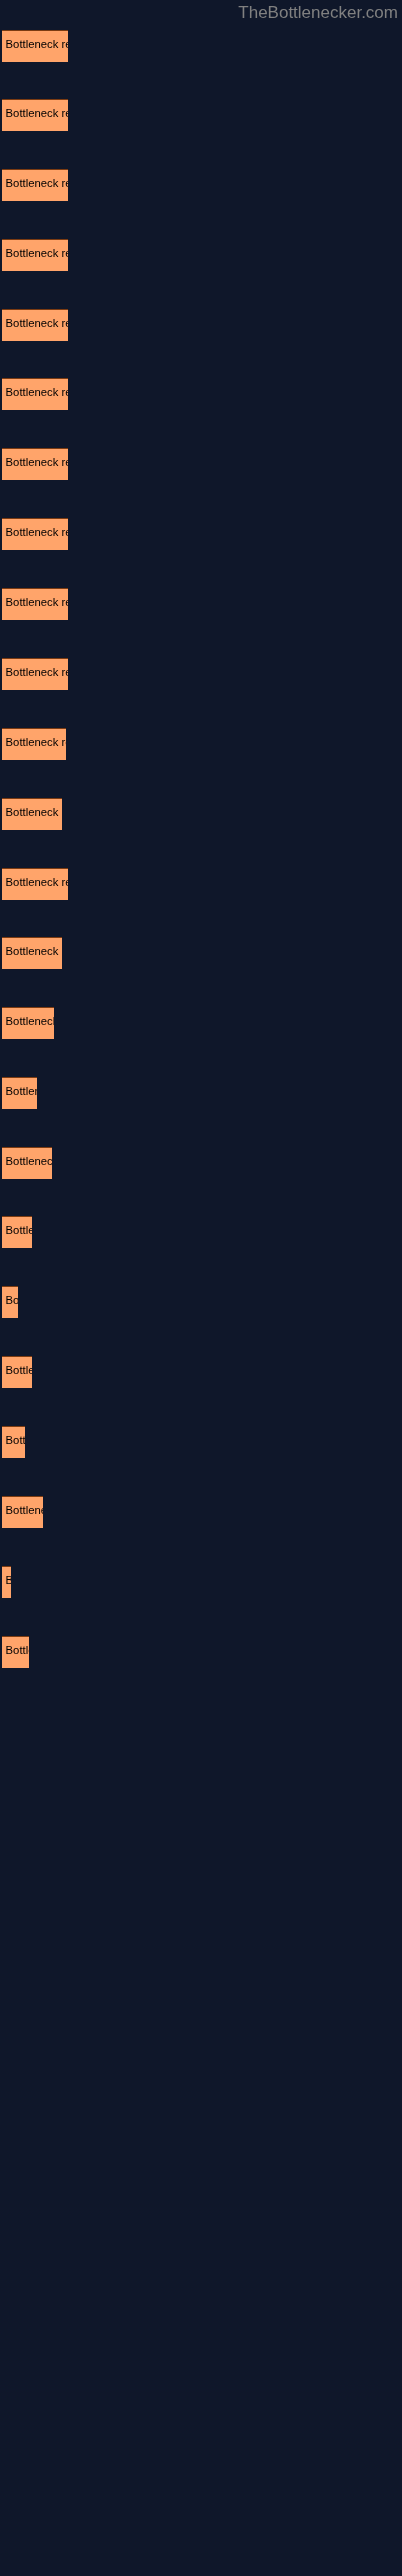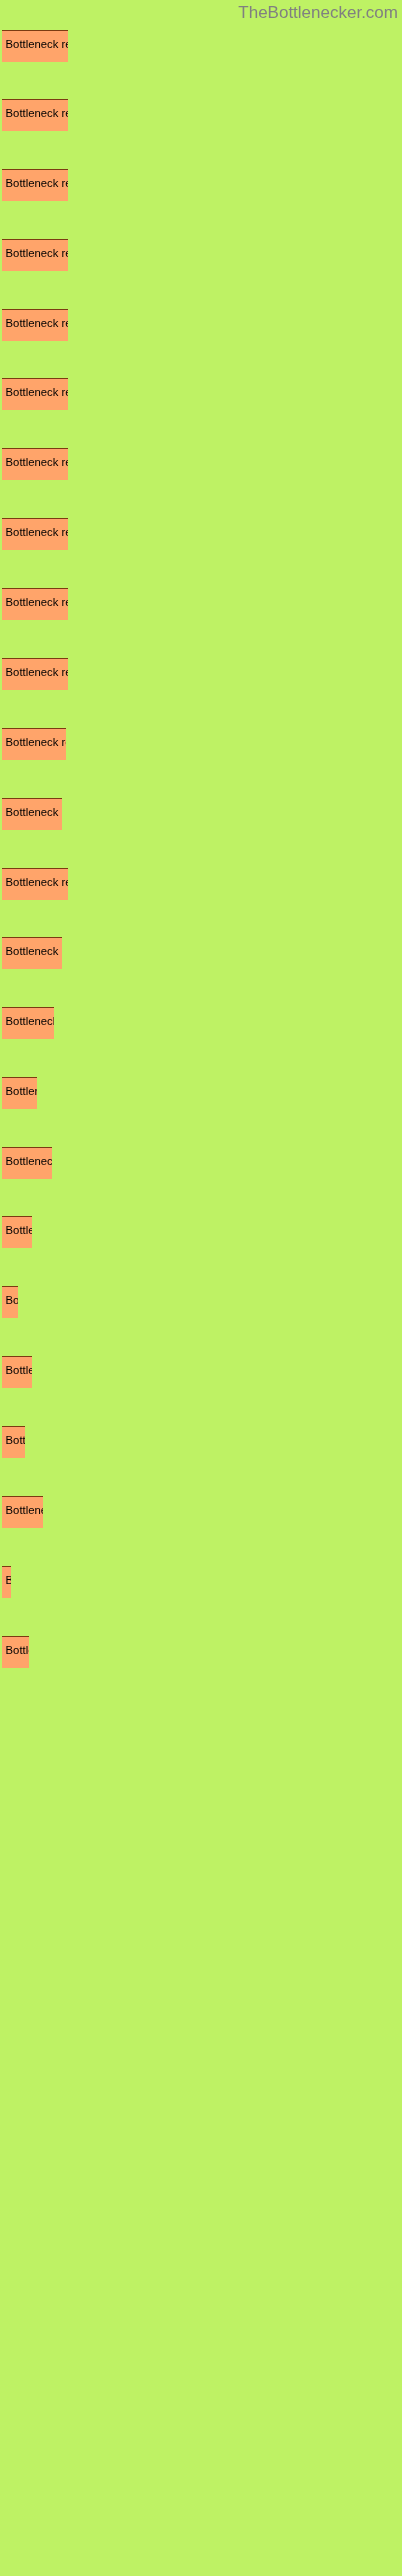--- a/index.html
+++ b/index.html
@@ -15,21 +15,21 @@
     overflow: hidden;
     font-family: "Liberation Sans", sans-serif;
   }
 
   #page-root {
     position: absolute;
     left: 0;
     top: 0;
     width: 403px;
     height: 2576px;
-    background: #bef264;
+    background: #0f172a;
   }
 
   
   .site-title {
     position: absolute;
     left: 0;
     top: 1.6px;
     width: 398px;
     text-align: right;
     font-family: "Liberation Sans", sans-serif;

